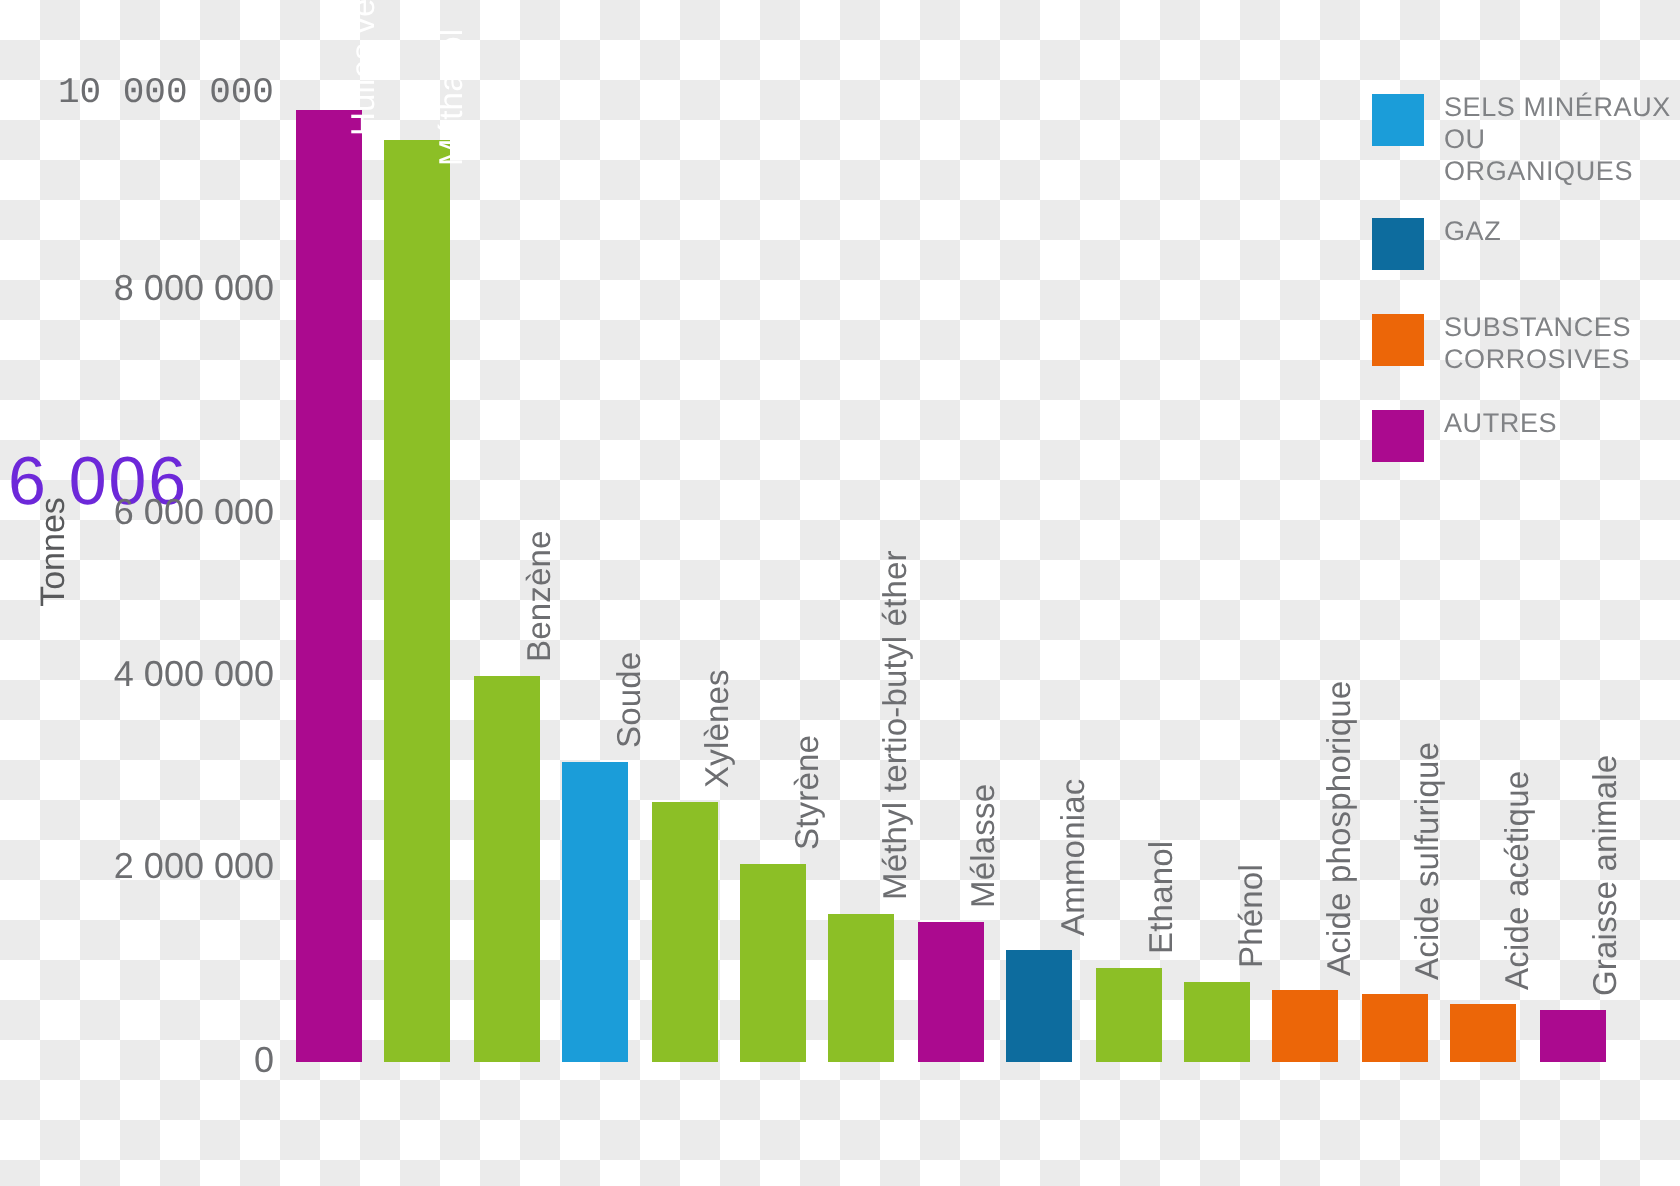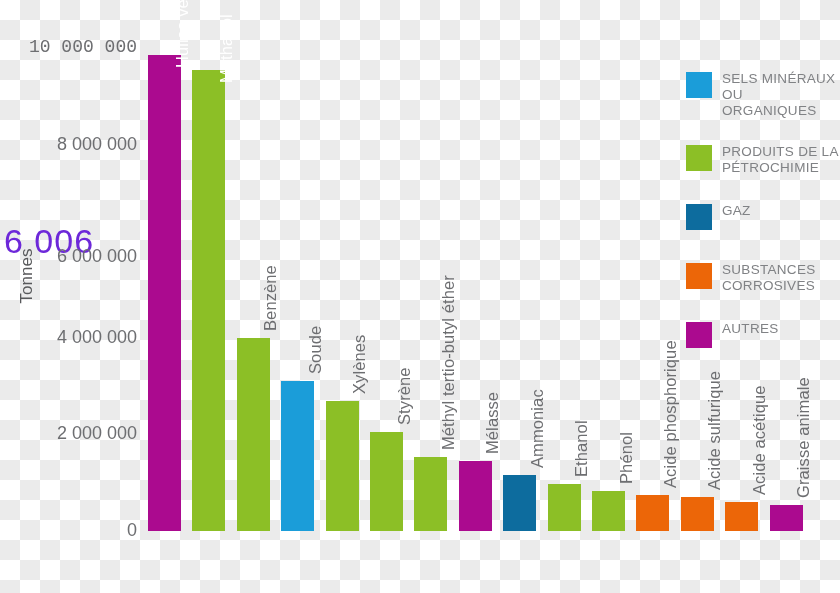--- a/index.html
+++ b/index.html
@@ -59,21 +59,20 @@
   .lbl-in{color:#ffffff;}
 
   
   #legend{position:absolute;left:686px;top:46px;width:154px;}
   .leg-row{
     position:relative;
     display:flex;
     align-items:flex-start;
     margin-bottom:14px;
     min-height:34px;
-    margin-top:25px;
   }
   .leg-swatch{
     width:26px;height:26px;flex:0 0 26px;margin-top:1px;
   }
   .leg-text{
     margin-left:10px;
     font-size:13.5px;
     line-height:16px;
     color:#808285;
     letter-spacing:0.3px;
@@ -129,24 +128,20 @@
       <div class="bar" style="left: 769.6px; width: 33px; height: 26.082px; background: rgb(171, 10, 143);"></div>
       <div class="barlabel lbl-out" style="left: 794.1px; top: 497.918px;">Graisse animale</div>
     </div>
 
   <div id="legend">
       <div class="leg-row">
         <span class="leg-swatch" style="background: rgb(27, 157, 217);"></span>
         <span class="leg-text">SELS MINÉRAUX OU ORGANIQUES</span>
       </div>
       <div class="leg-row">
-        <span class="leg-swatch" style="background: rgb(140, 191, 38);"></span>
-        <span class="leg-text">PRODUITS DE LA PÉTROCHIMIE</span>
-      </div>
-      <div class="leg-row">
         <span class="leg-swatch" style="background: rgb(13, 108, 158);"></span>
         <span class="leg-text">GAZ</span>
       </div>
       <div class="leg-row">
         <span class="leg-swatch" style="background: rgb(236, 102, 8);"></span>
         <span class="leg-text">SUBSTANCES CORROSIVES</span>
       </div>
       <div class="leg-row">
         <span class="leg-swatch" style="background: rgb(171, 10, 143);"></span>
         <span class="leg-text">AUTRES</span>

